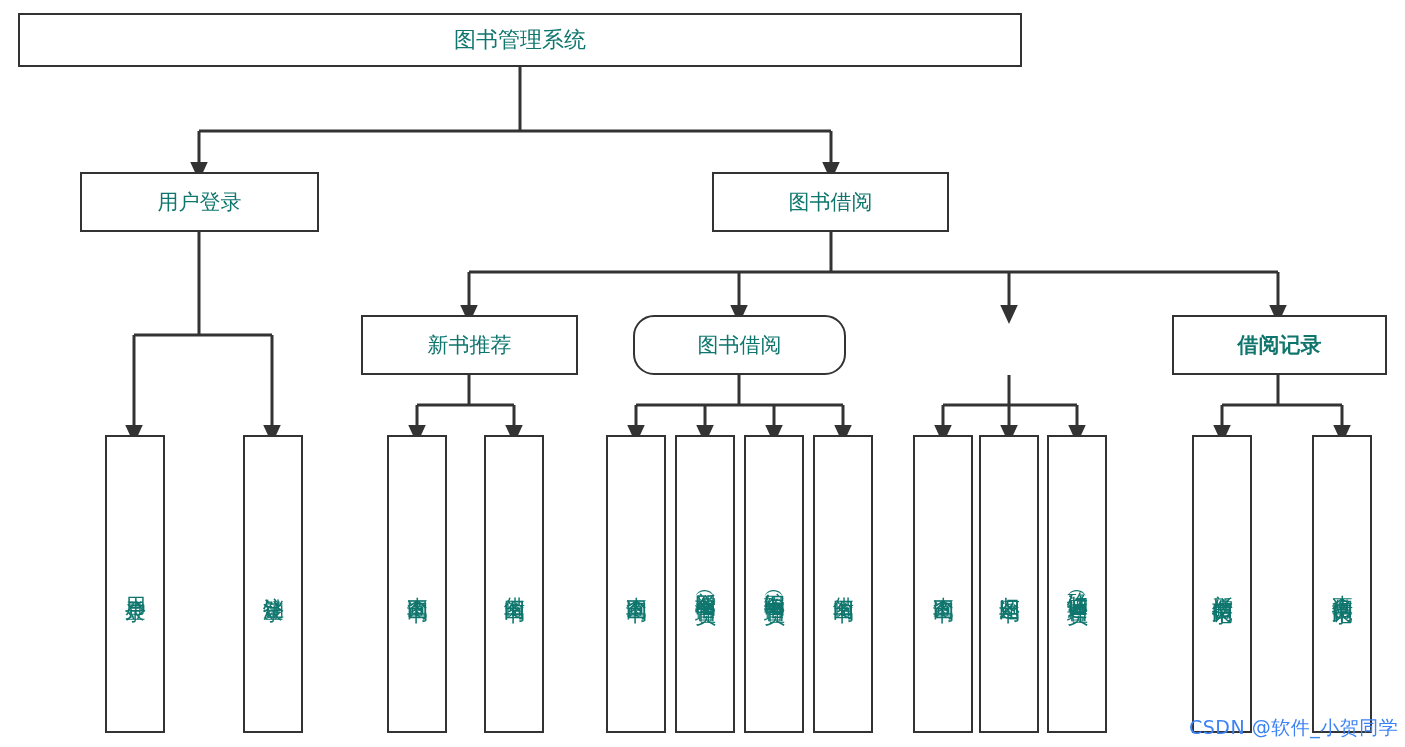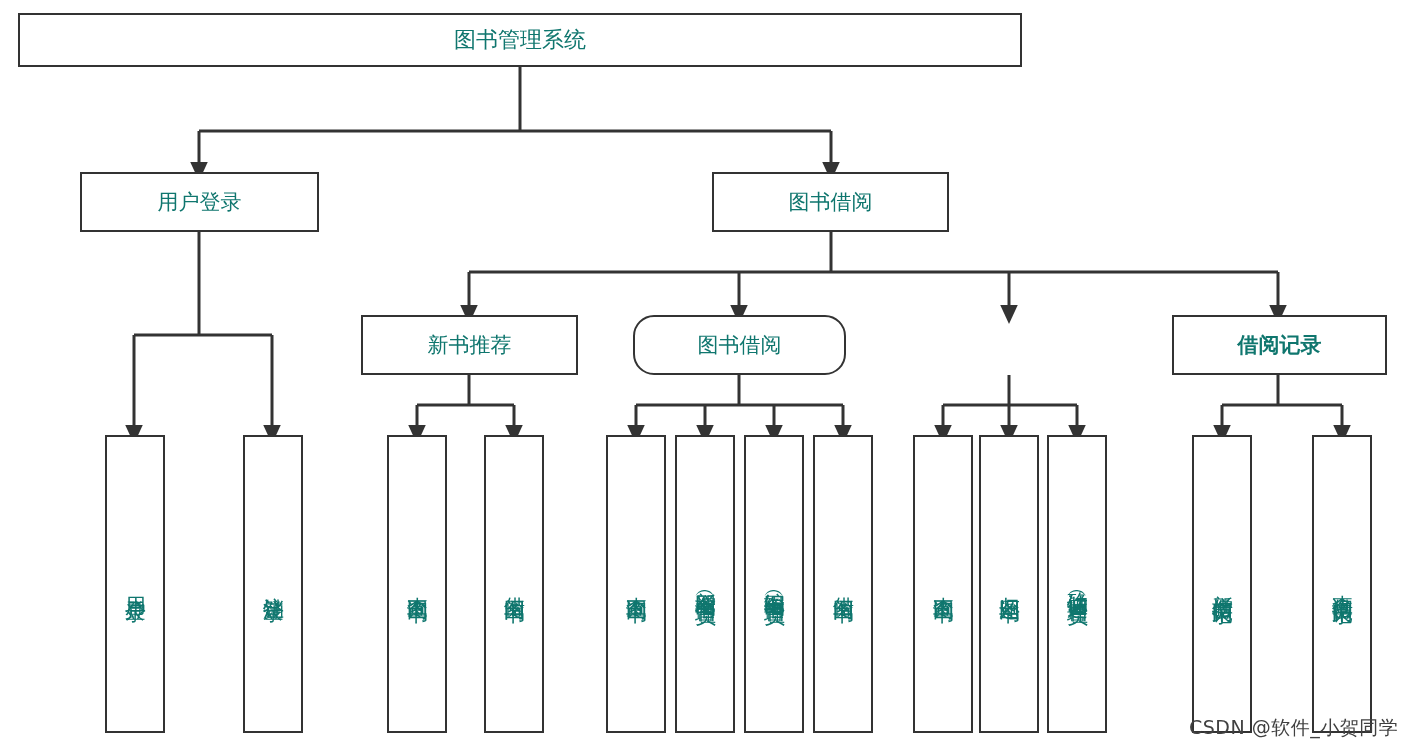--- a/index.html
+++ b/index.html
@@ -57,21 +57,21 @@
     writing-mode: vertical-rl;
     text-orientation: upright;
     font-size: 21px;
     letter-spacing: 2px;
     line-height: 1;
     max-height: 260px;
   }
   .watermark {
     position: absolute;
     font-size: 19px;
-    color: #404040;
+    color: #3b82f6;
     white-space: nowrap;
     letter-spacing: 0.5px;
     font-family: "DejaVu Sans", "Liberation Sans", sans-serif;
   }
 </style>
 </head>
 <body>
 
 <div id="canvas">
 

